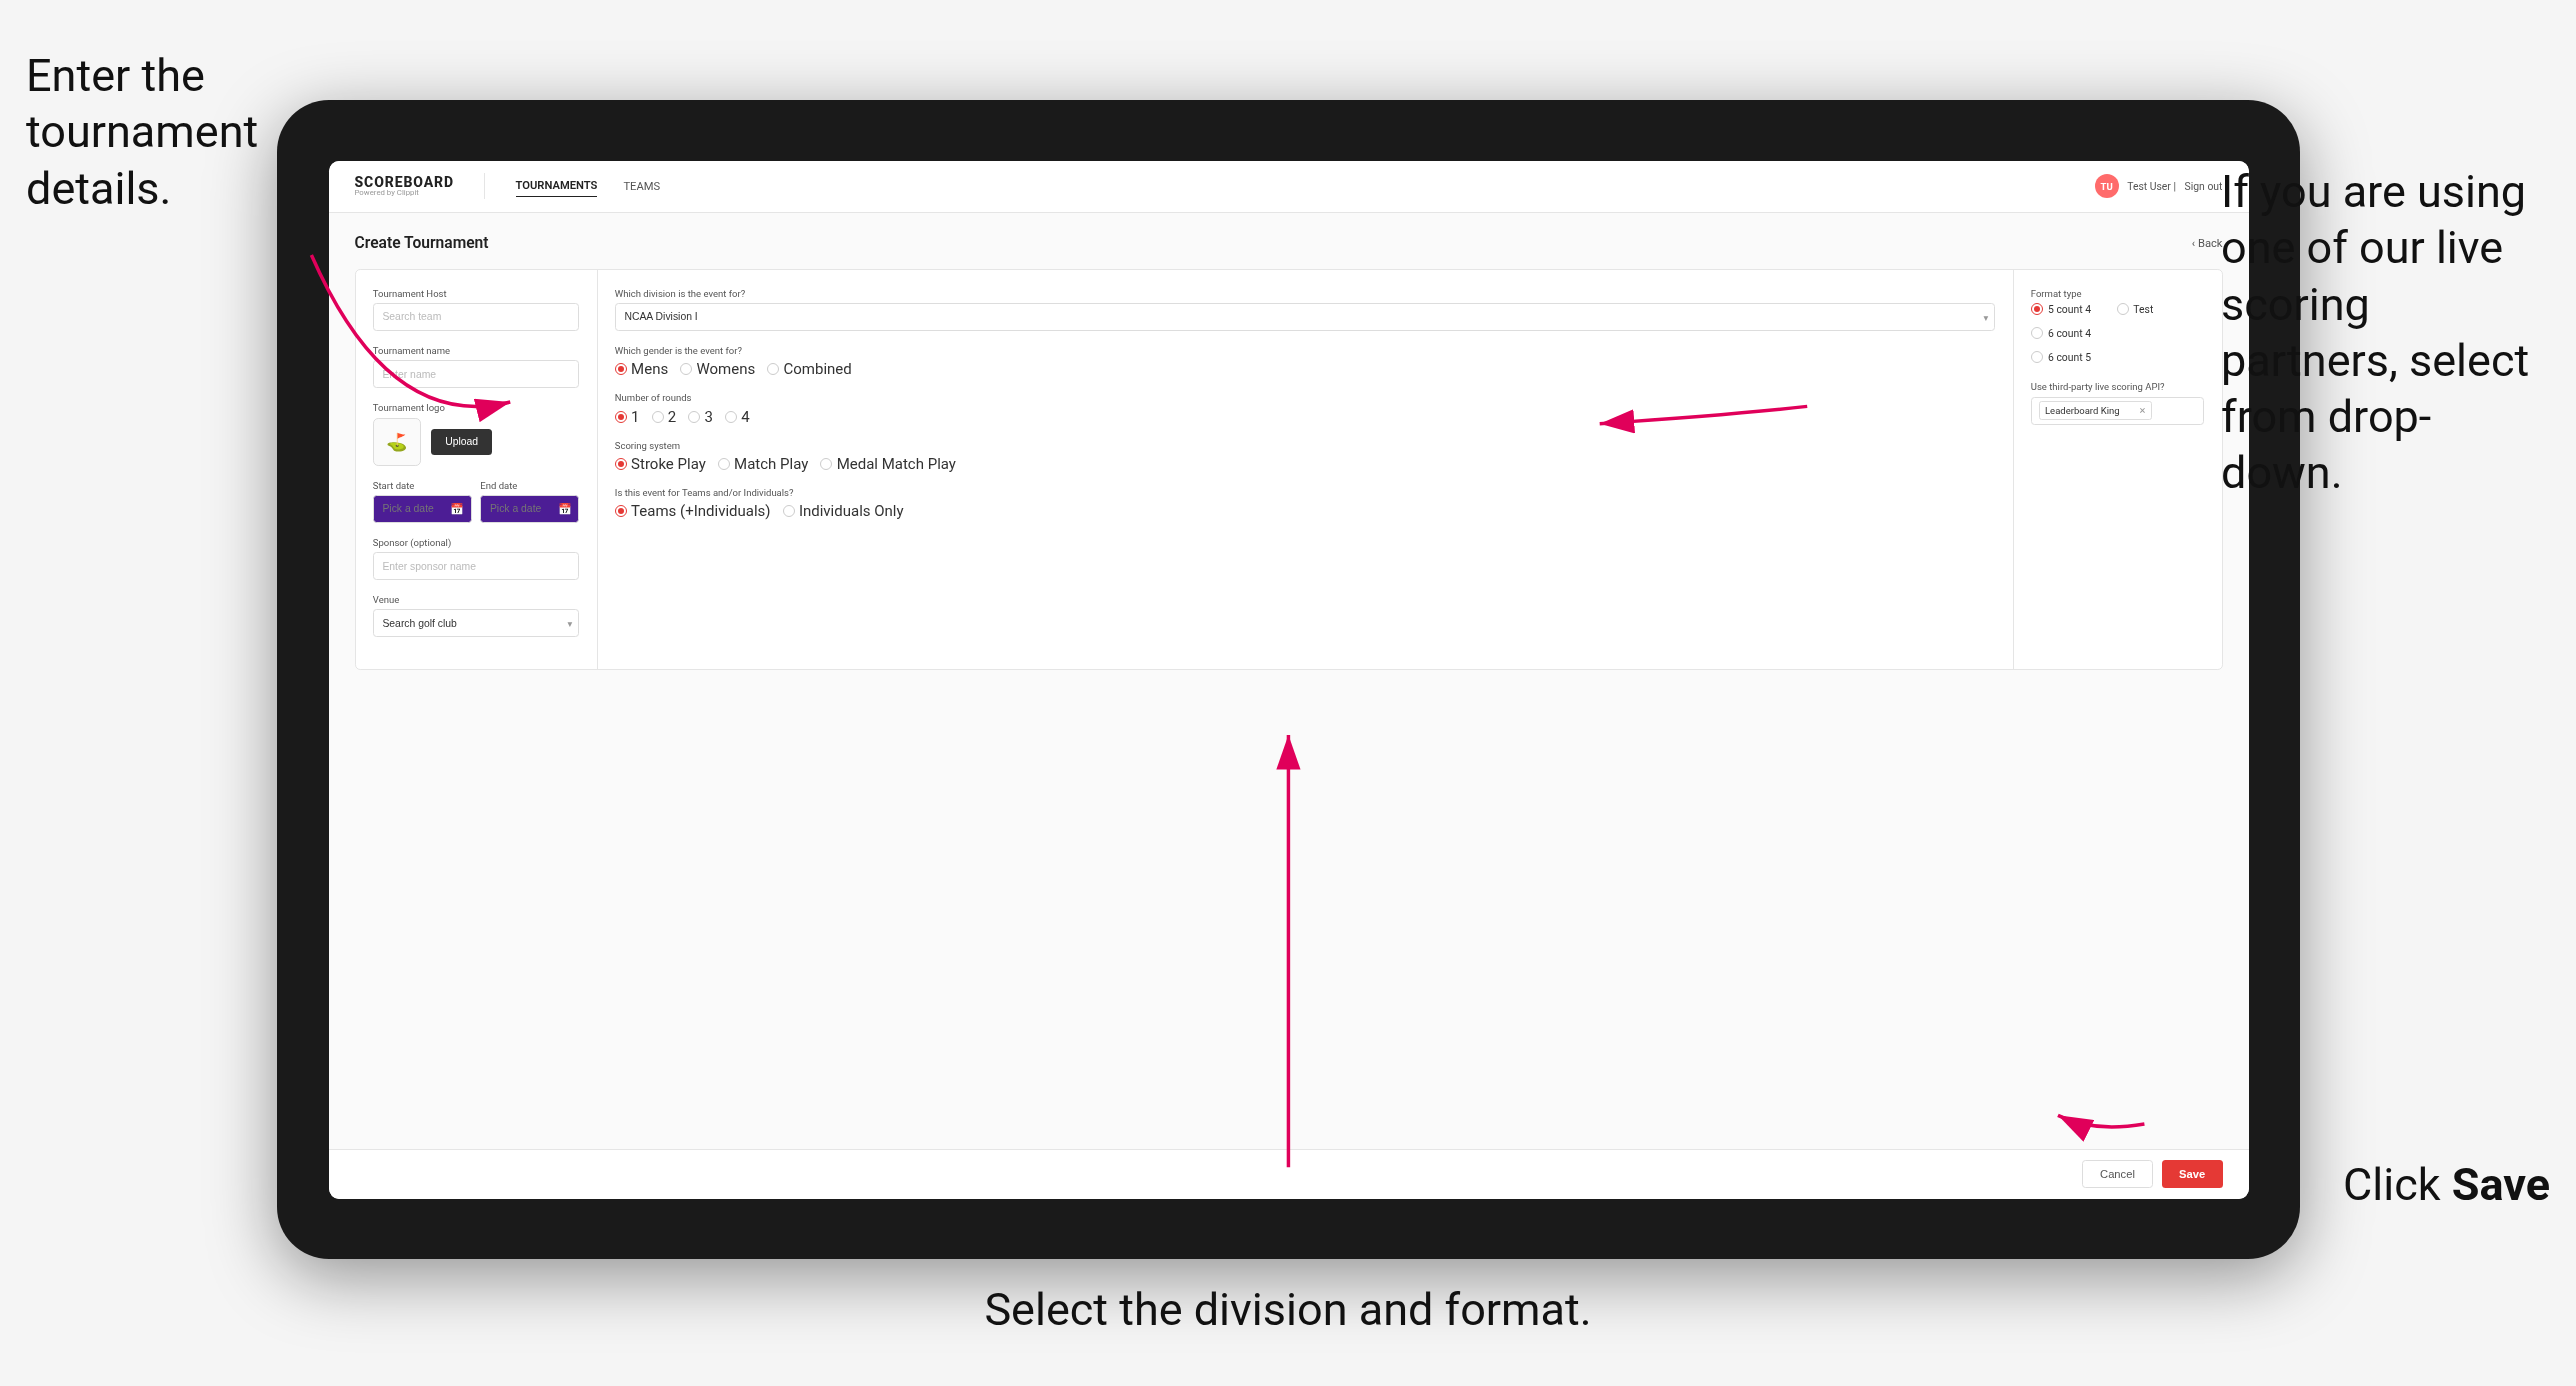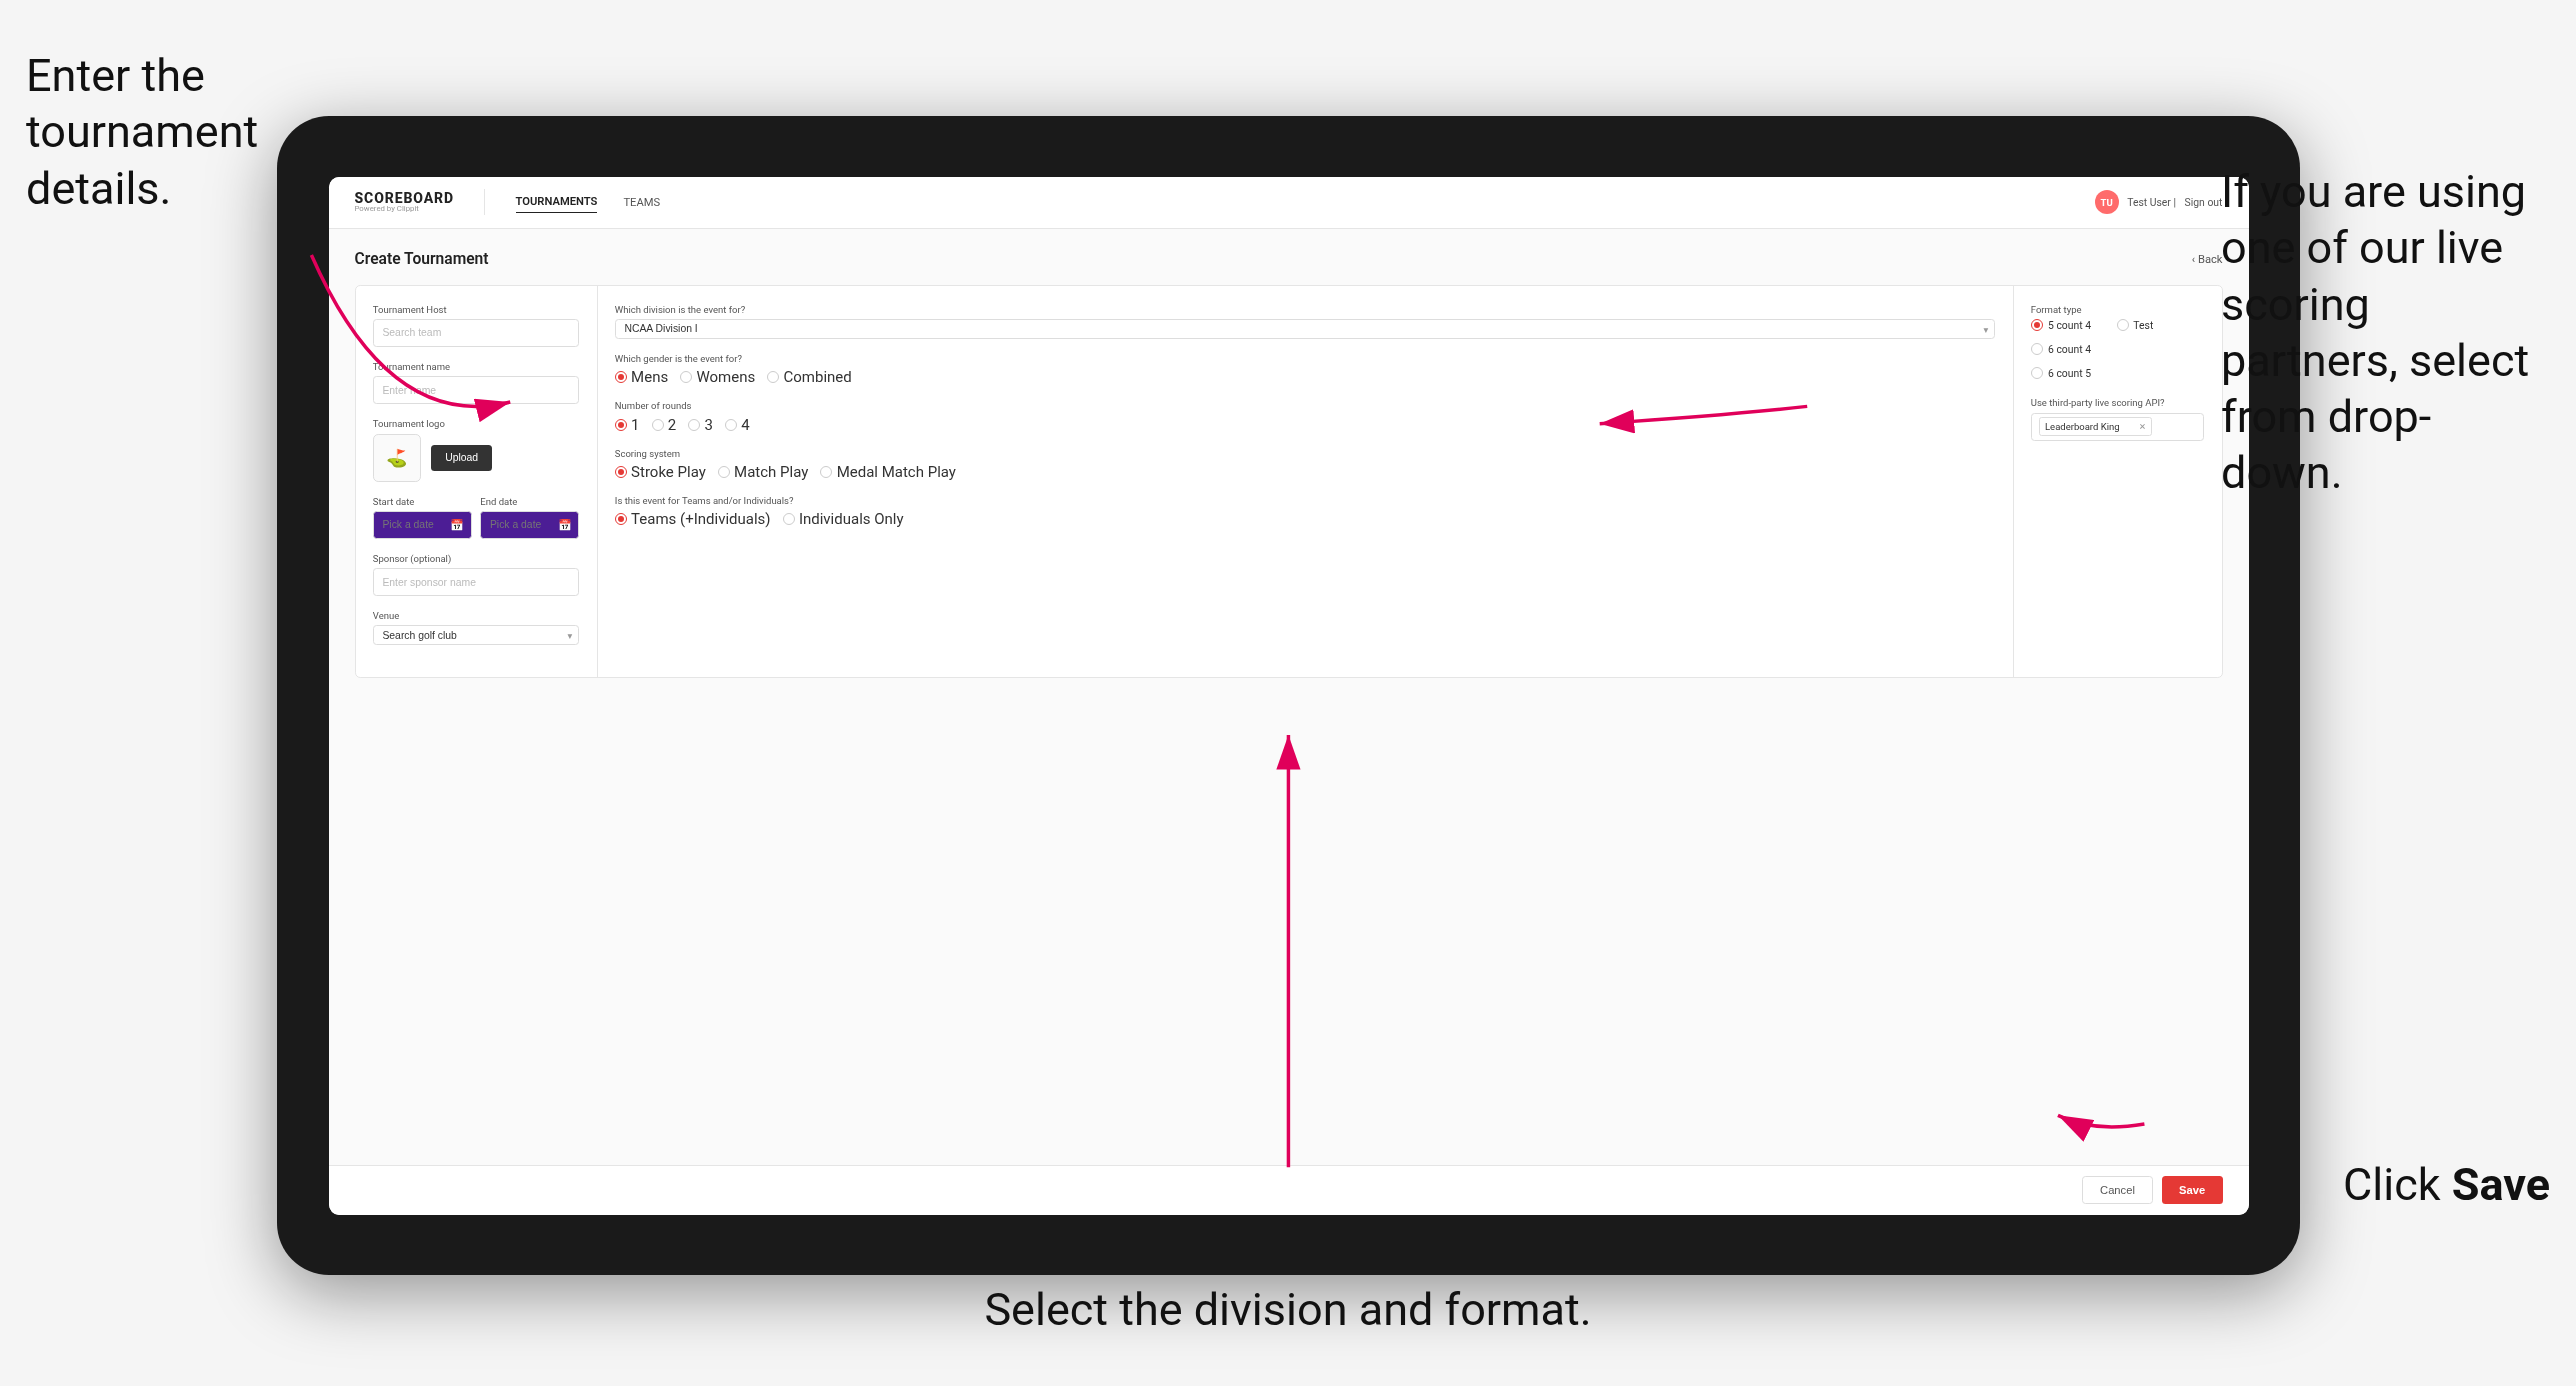--- a/index.html
+++ b/index.html
@@ -50,21 +50,21 @@
       position: absolute;
       top: 0; left: 0;
       width: 2576px;
       height: 1386px;
       pointer-events: none;
     }
 
     
     .tablet-frame {
       position: absolute;
-      top: 116px;
+      top: 100px;
       left: 277px;
       width: 2023px;
       height: 1159px;
       background: #1a1a1a;
       border-radius: 52px;
       box-shadow: 0 17.3px 69px rgba(0,0,0,0.4);
       display: flex;
       align-items: center;
       justify-content: center;
     }
@@ -201,21 +201,21 @@
       border-radius: 3.5px;
       padding: 0 8.6px;
       font-size: 10.4px;
       color: #333;
       background: #fff;
       outline: none;
     }
     .form-input::placeholder { color: #bbb; }
     .form-select {
       width: 100%;
-      height: 20px;
+      height: 28px;
       border: 0.9px solid #ddd;
       border-radius: 3.5px;
       padding: 0 8.6px;
       font-size: 10.4px;
       color: #333;
       background: #fff;
       appearance: none;
       outline: none;
       cursor: pointer;
     }

